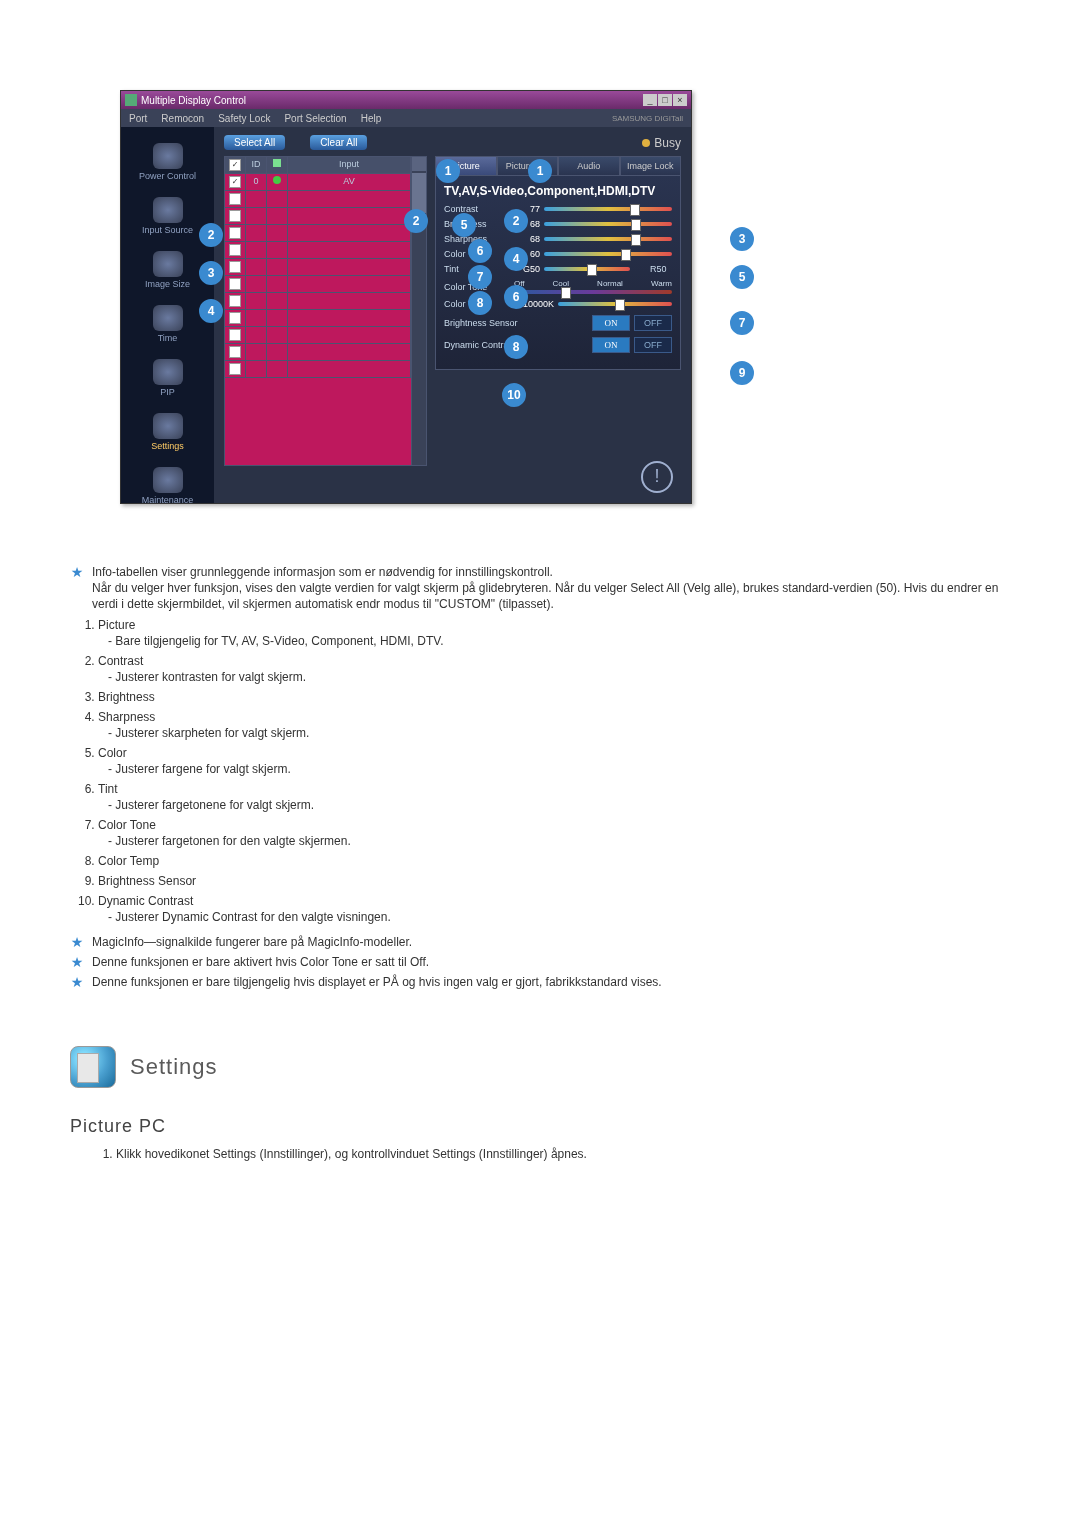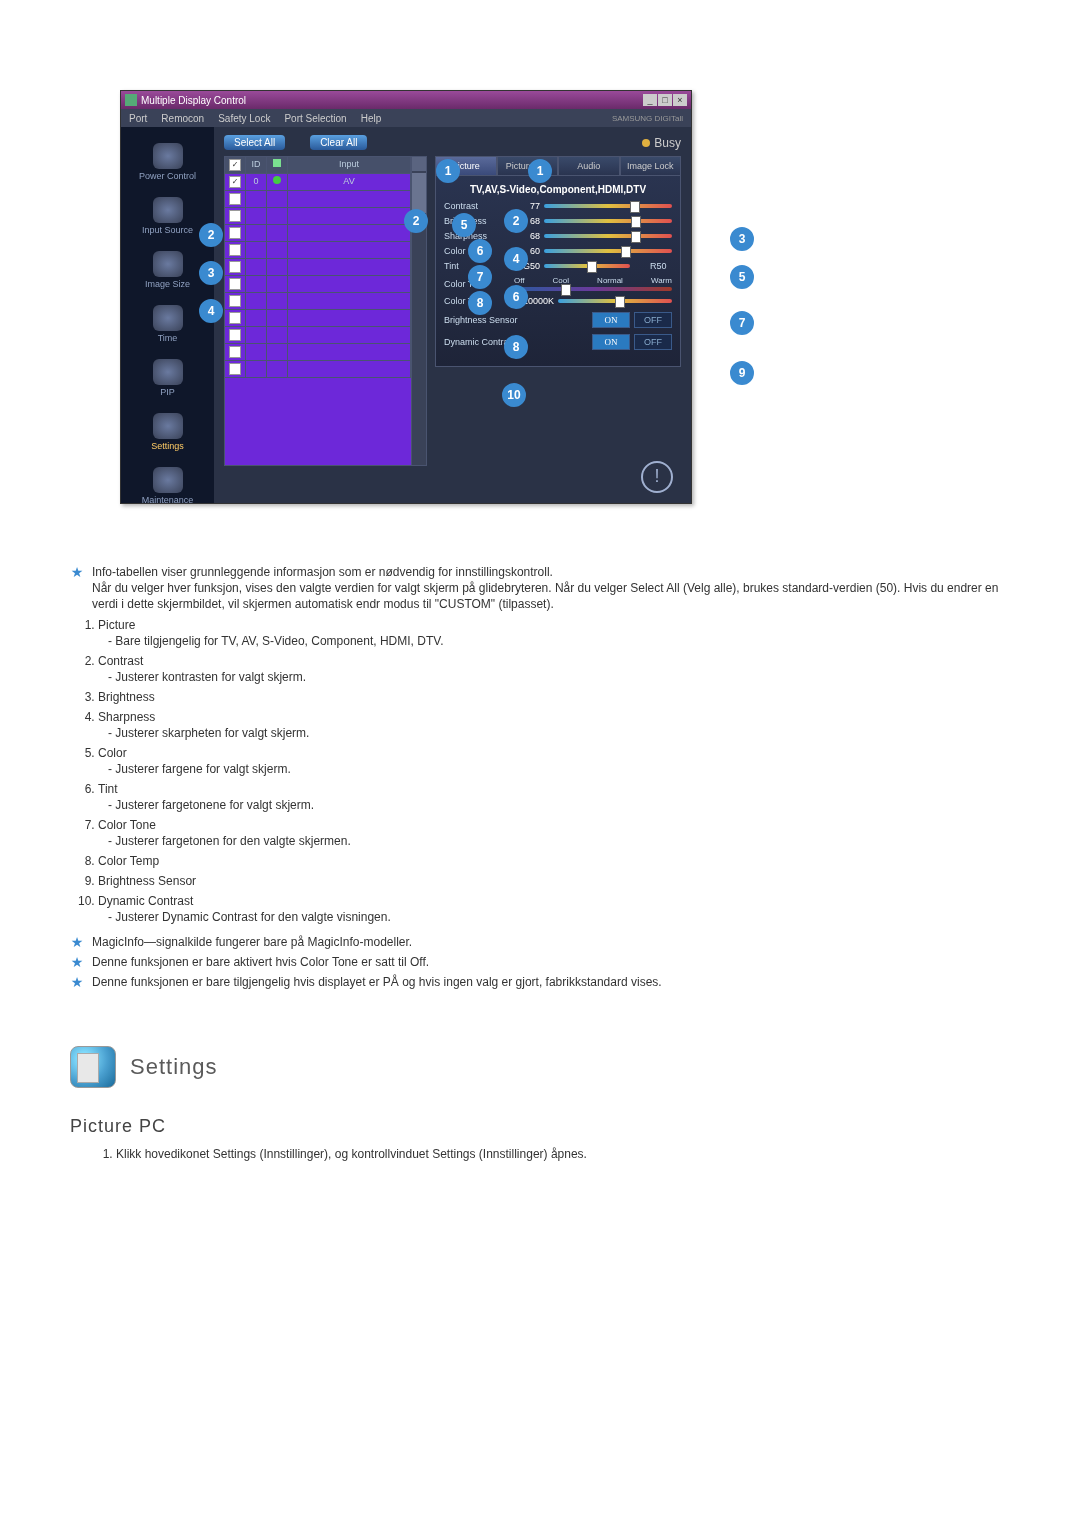--- a/index.html
+++ b/index.html
@@ -89,21 +89,21 @@
     margin-left:auto; color:#ccc; font-size:12px; display:flex; align-items:center; gap:4px;
   }
   .busy-dot { width:8px; height:8px; border-radius:50%; background:#e0b040; }
   .grid-zone {
     margin-top:6px;
     display:flex;
     height:310px;
   }
   .grid-table {
     border:1px solid #4a5470;
-    background:#6d28d9;
+    background:#be185d;
     width:186px;
     font-size:9px;
     color:#bcd;
   }
   .grid-head, .grid-row { display:flex; border-bottom:1px solid #4a5470; }
   .grid-head { background:#46506a; }
   .gc { border-right:1px solid #4a5470; padding:2px 0; text-align:center; }
   .gc.cb { width:20px; }
   .gc.id { width:20px; }
   .gc.st { width:20px; }
@@ -132,21 +132,21 @@
     font-size:9px;
     border:1px solid #4a5470;
   }
   .tab.active { background:linear-gradient(#5a6a9a,#3a4a7a); color:#fff; }
   .panel-body {
     border:1px solid #4a5470; border-top:0;
     padding:6px 8px 10px 8px;
     background:linear-gradient(#2a3450,#1e2438);
   }
   .panel-sub {
-    text-align:center; color:#fff; font-size:10px; margin:2px 0 6px 0; font-weight:bold;
+    text-align:left; color:#fff; font-size:12px; margin:2px 0 6px 0; font-weight:bold;
   }
   .slider-row { display:flex; align-items:center; margin:5px 0; }
   .slider-row .lbl { width:70px; }
   .slider-row .val { width:26px; text-align:right; color:#fff; margin-right:4px;}
   .slider {
     flex:1; height:4px;
     background:linear-gradient(to right,#3aa0e0,#e0c040,#e05050);
     border-radius:2px; position:relative;
   }
   .slider .knob {

